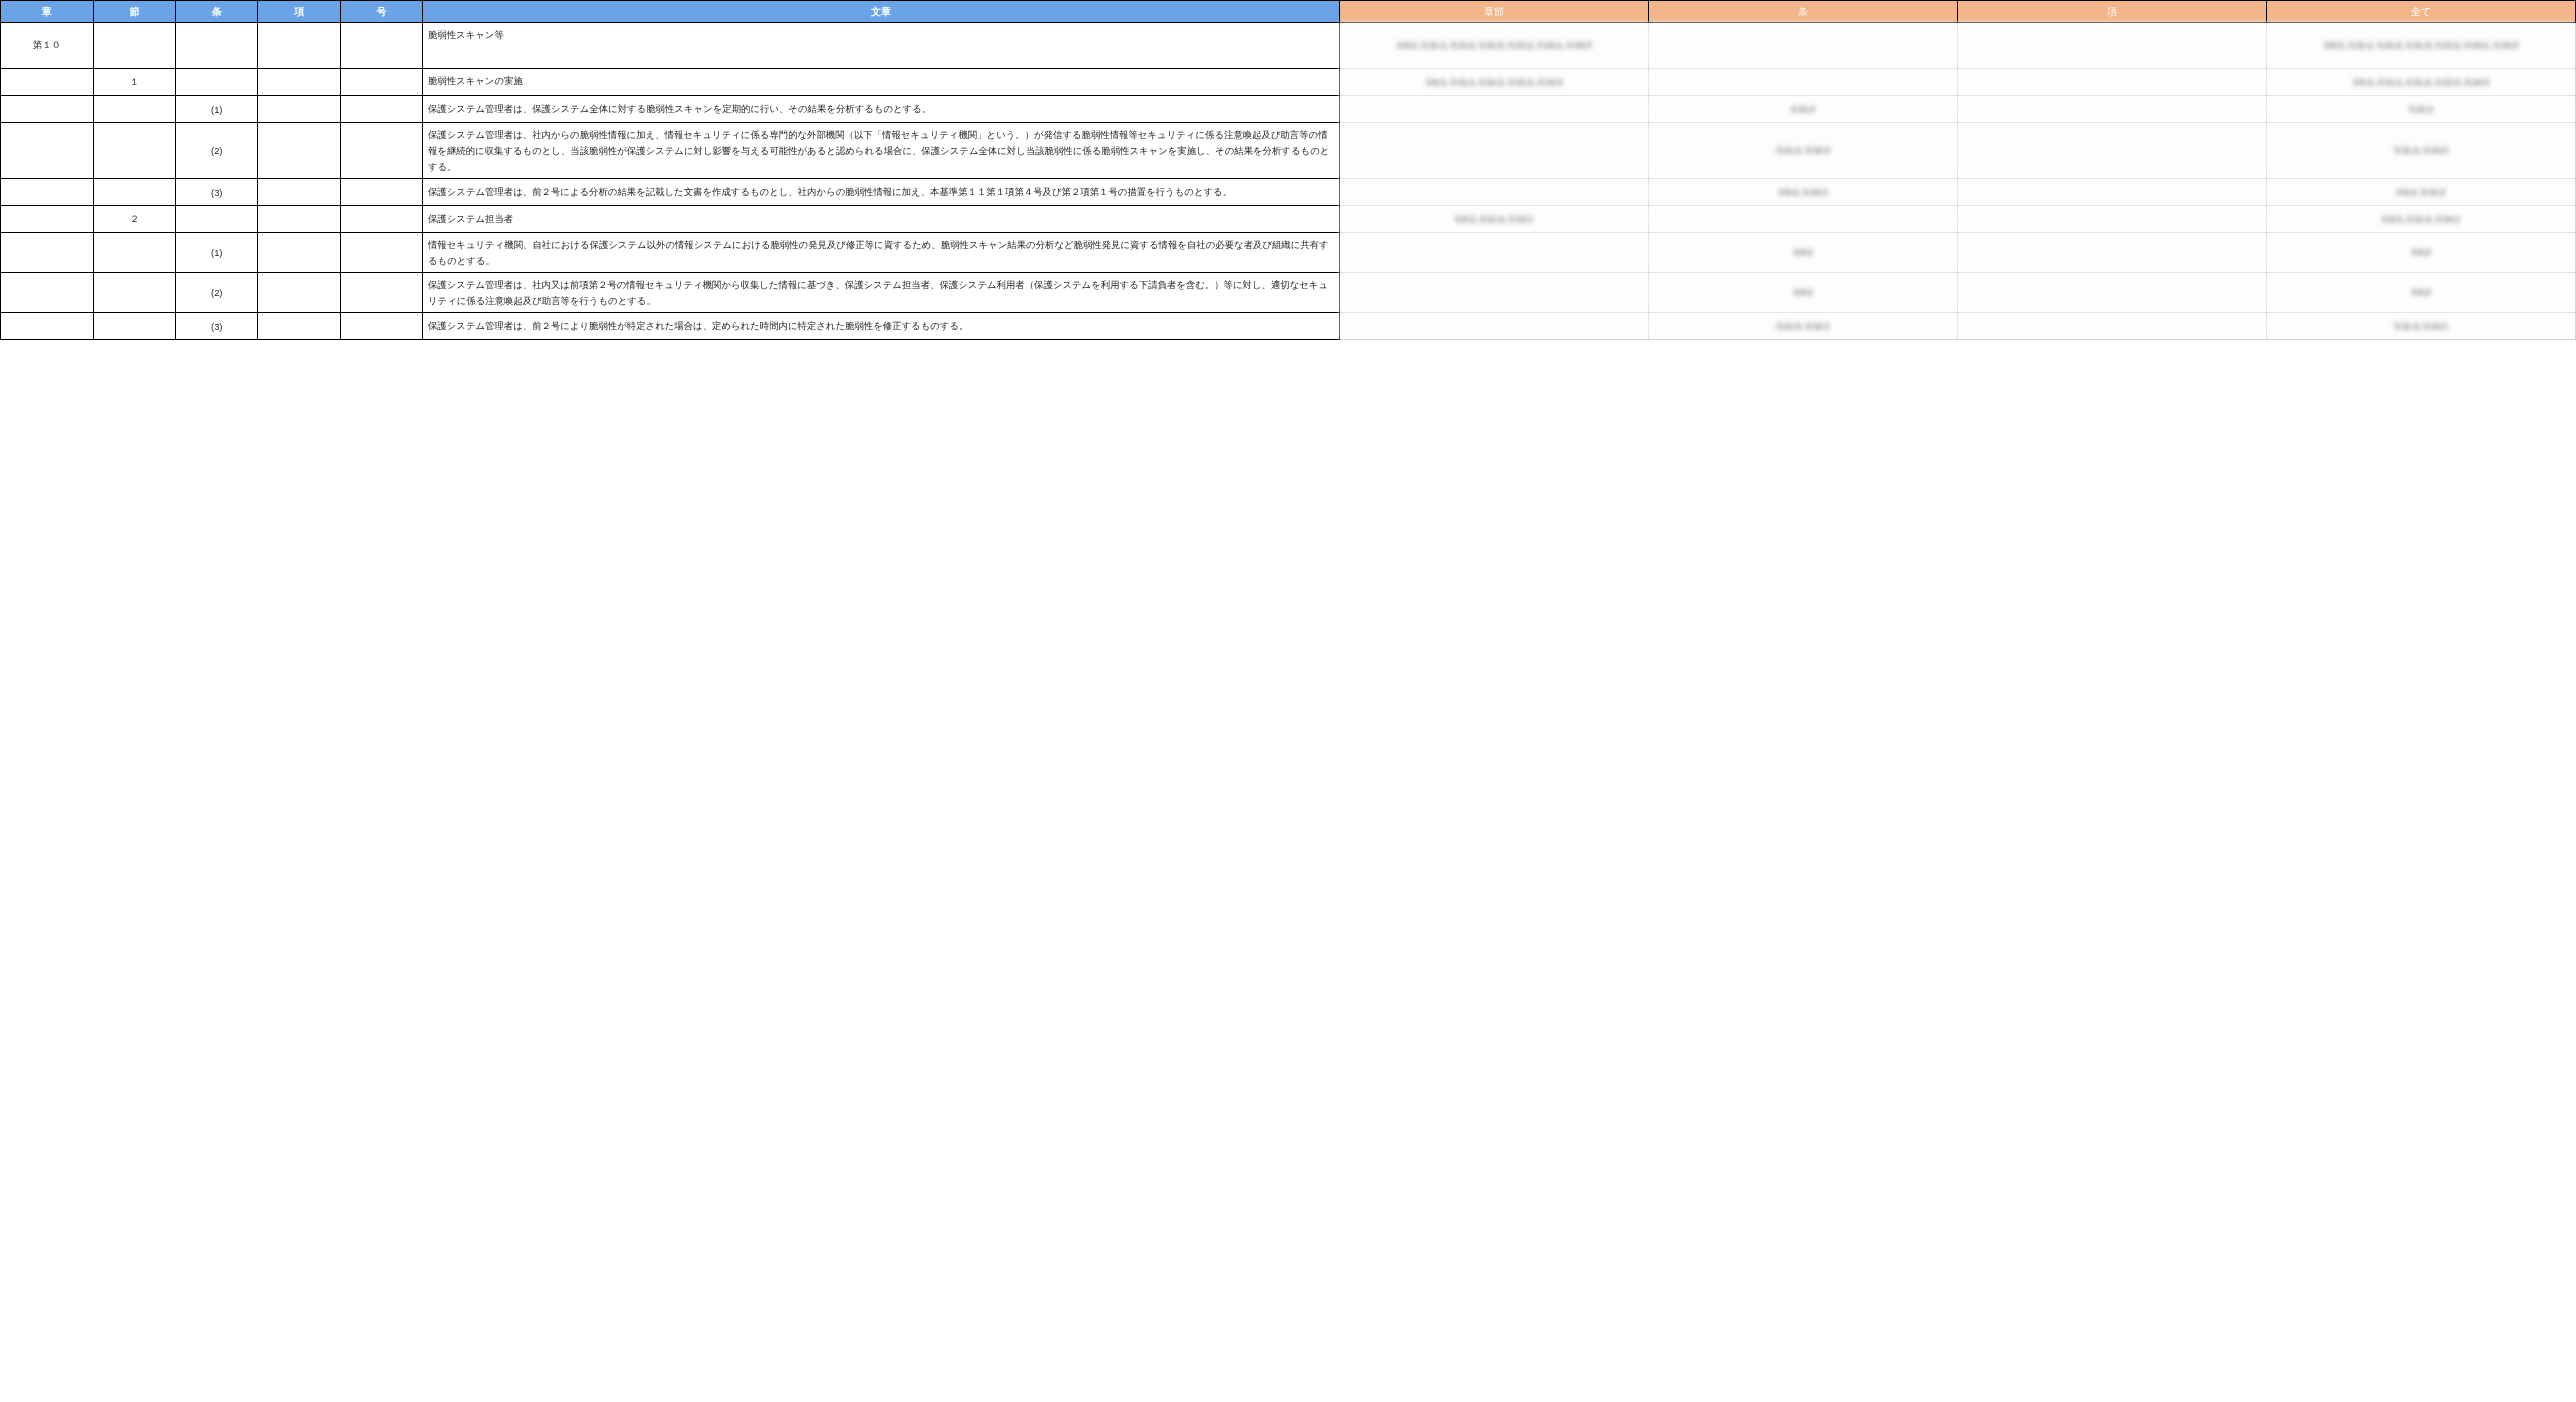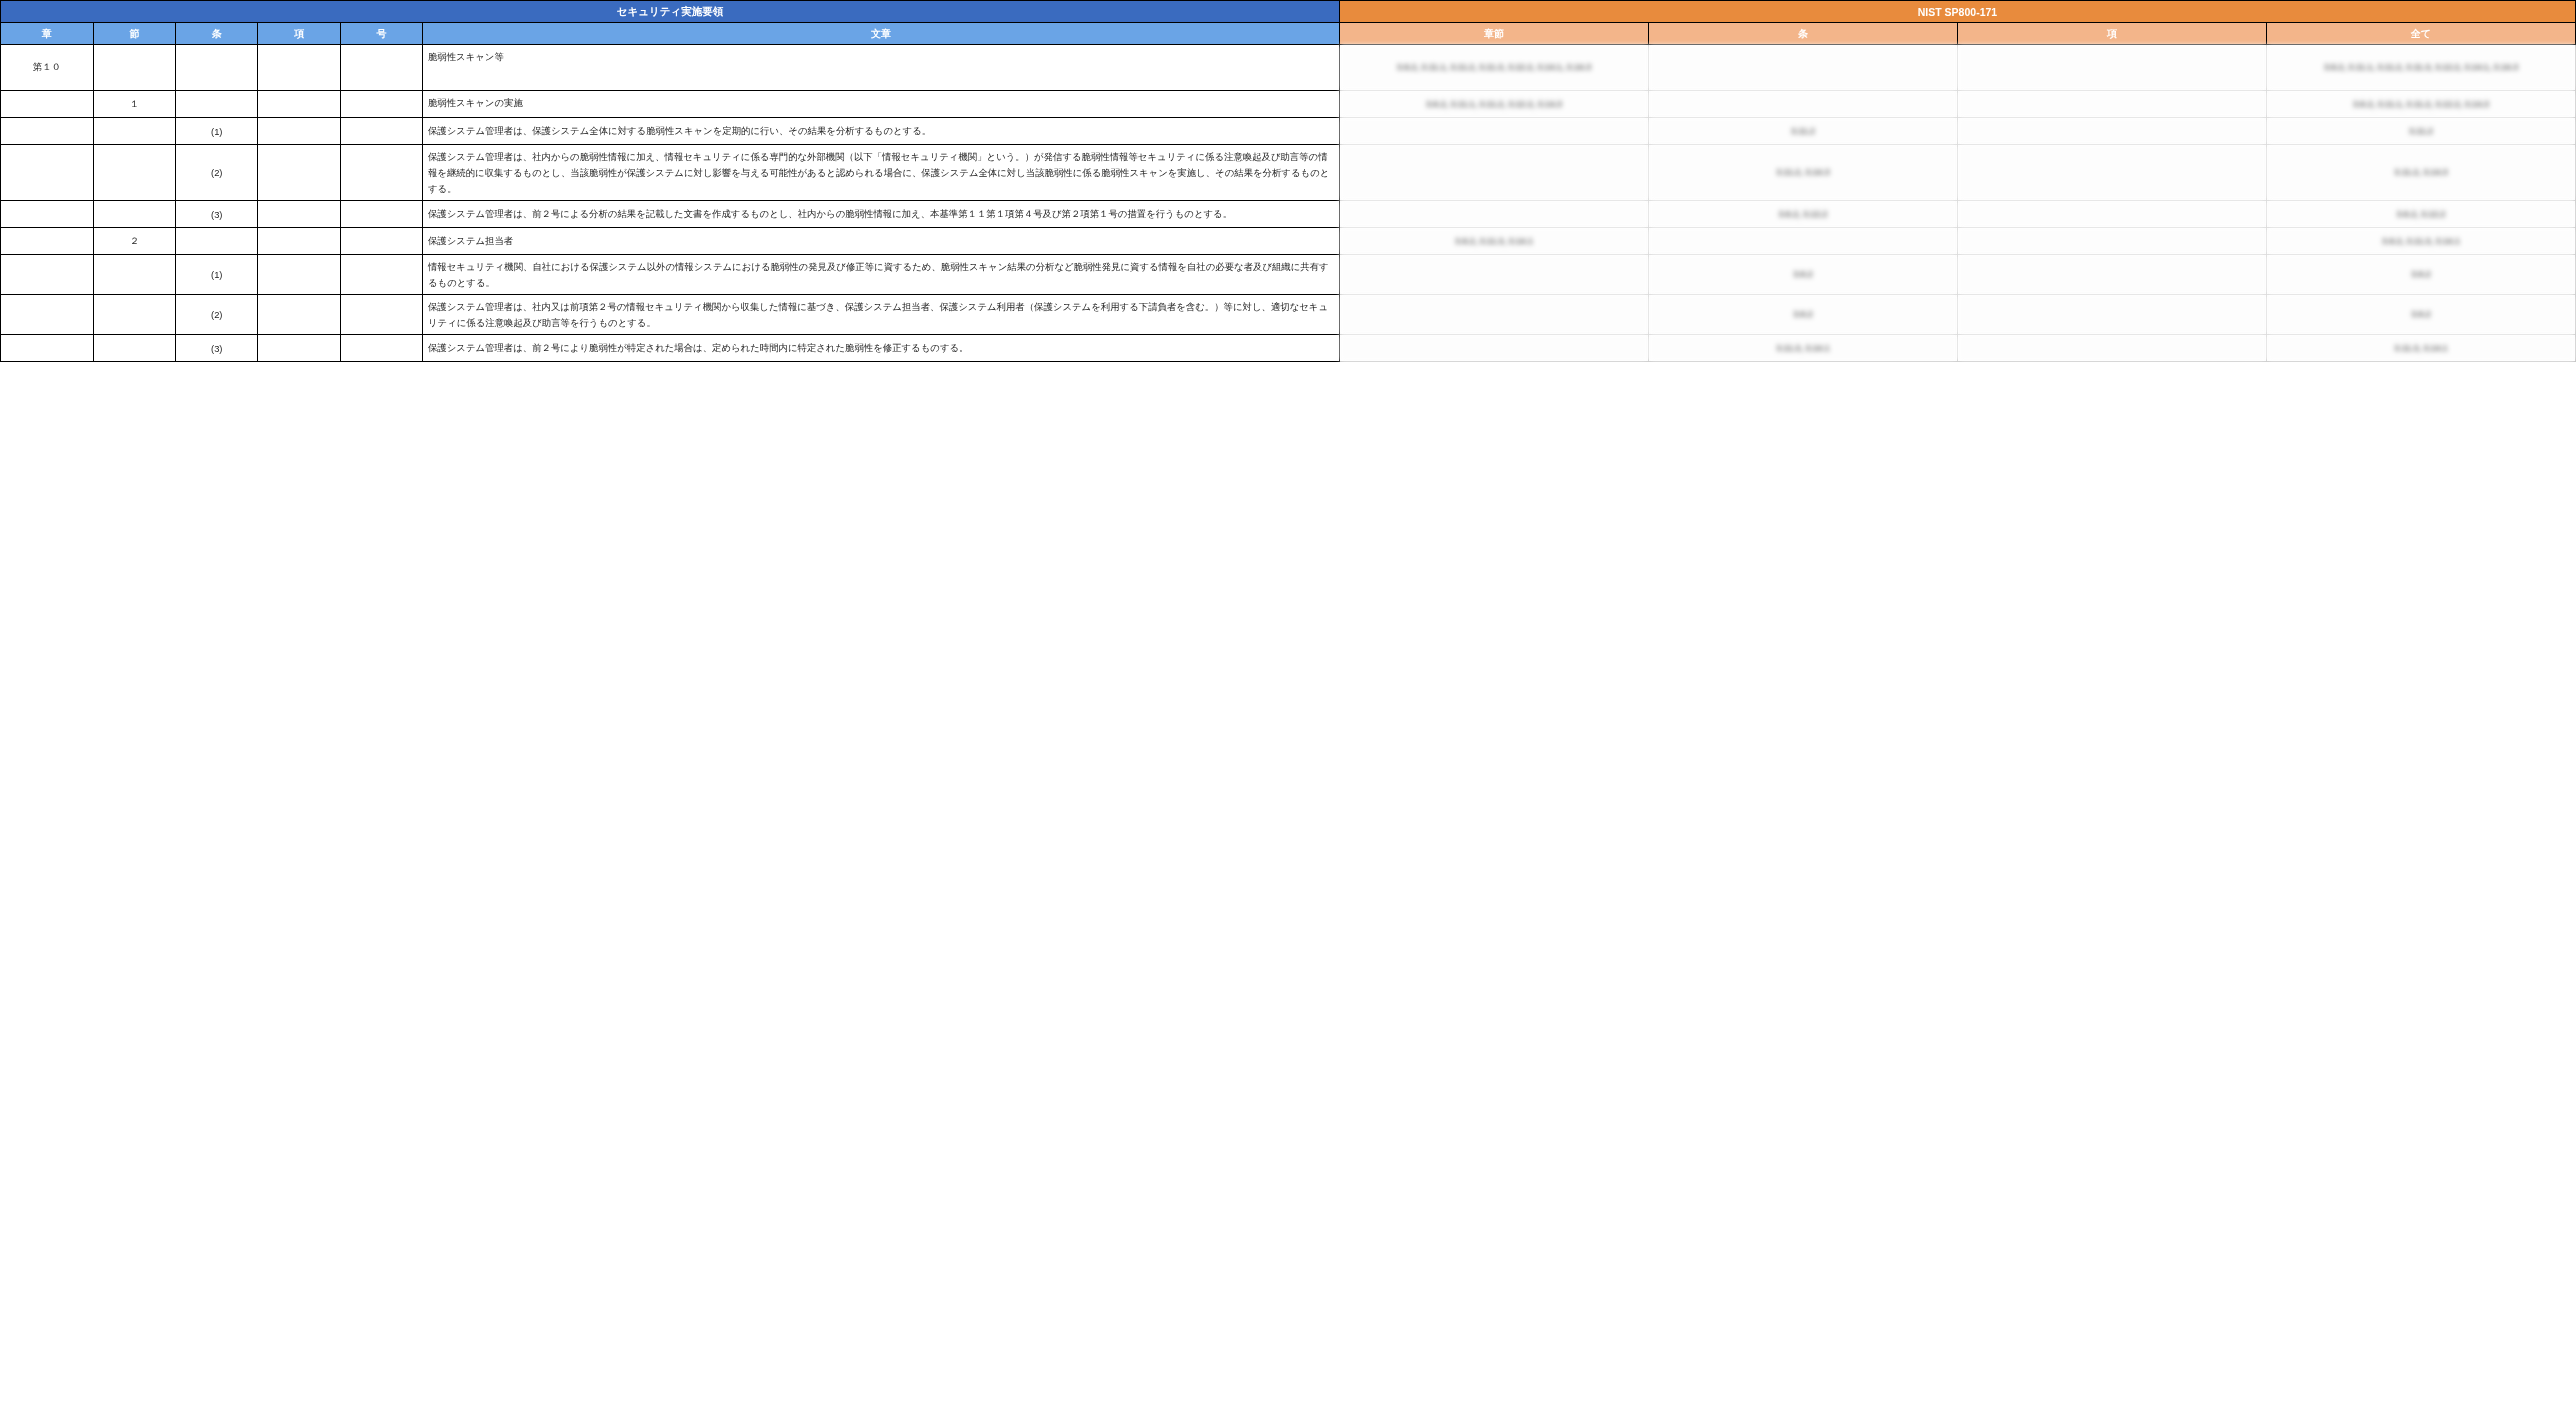--- a/index.html
+++ b/index.html
@@ -44,21 +44,21 @@
     background: #6aa4e6;
     color: #fff;
     font-weight: 700;
     text-align: center;
     padding: 3.5px 2.3px;
     font-size: 10px;
   }
   .sub-orange {
     background: #f3b58a;
     color: #fff;
-    font-weight: 700;
+    font-weight: 400;
     text-align: center;
     padding: 3.5px 2.3px;
     font-size: 10px;
   }
   
   td.l {
     text-align: center;
     padding: 2.3px 2.3px;
     font-size: 9.4px;
   }
@@ -108,24 +108,20 @@
         <col class="c-kou">
         <col class="c-gou">
         <col class="c-text">
     <col class="c-m">
         <col class="c-m">
         <col class="c-m">
         <col class="c-m">
   </colgroup>
   <thead>
     <tr>
-      <th class="hdr-sec" colspan="6">セキュリティ実施要領</th>
-      <th class="hdr-nist" colspan="4">NIST SP800-171</th>
-    </tr>
-    <tr>
       <th class="sub-blue">章</th>
       <th class="sub-blue">節</th>
       <th class="sub-blue">条</th>
       <th class="sub-blue">項</th>
       <th class="sub-blue">号</th>
       <th class="sub-blue">文章</th>
       <th class="sub-orange">章節</th>
       <th class="sub-orange">条</th>
       <th class="sub-orange">項</th>
       <th class="sub-orange">全て</th>

